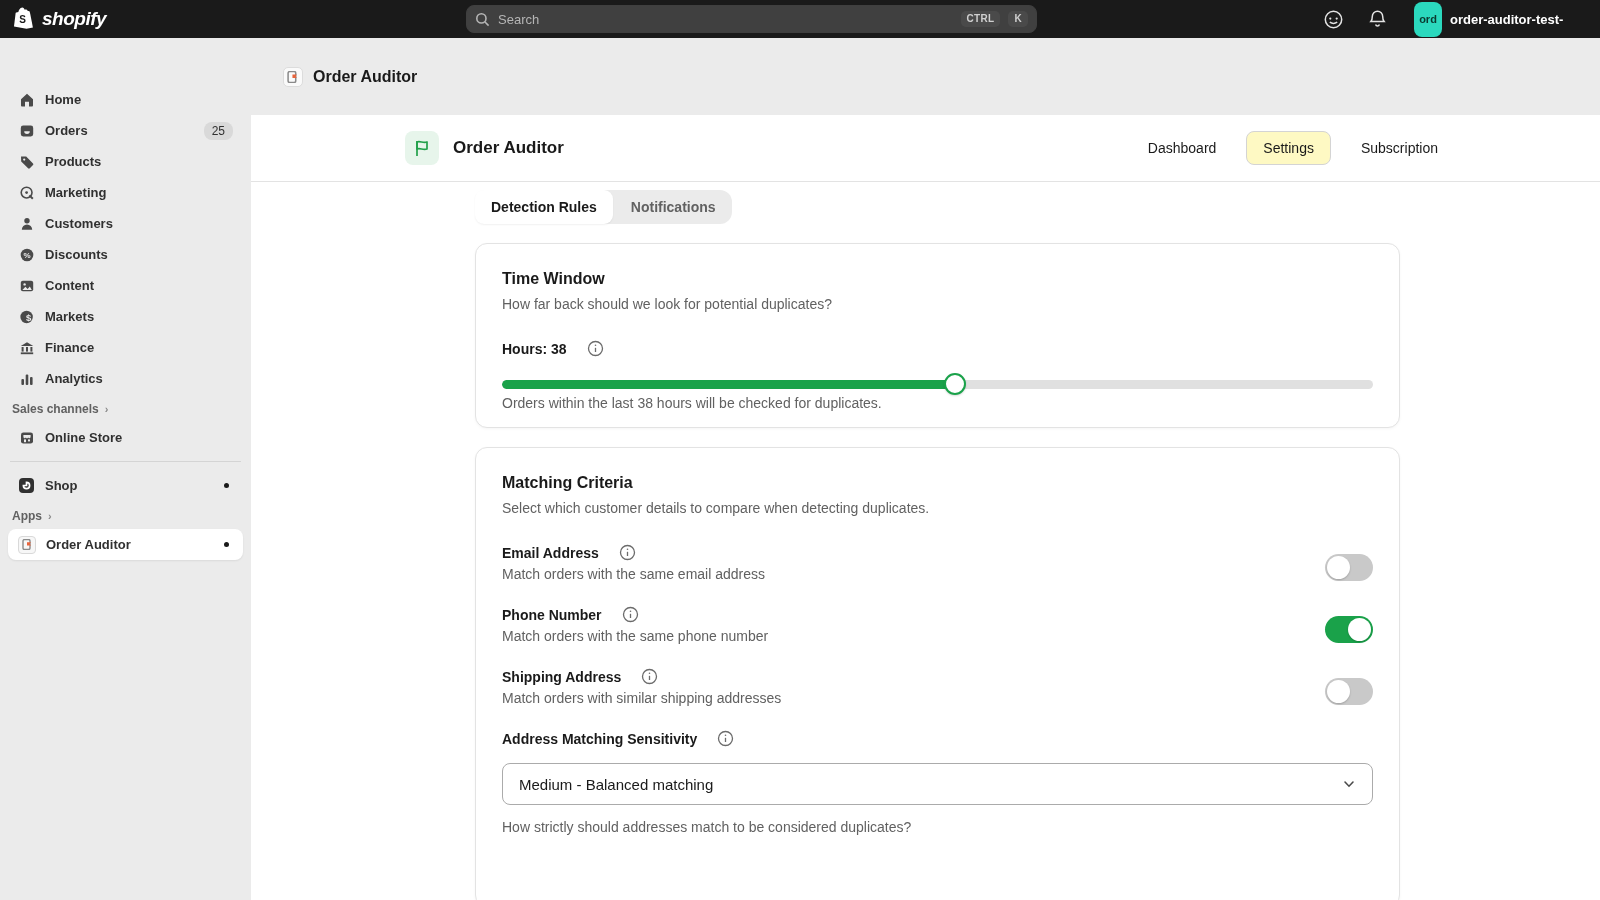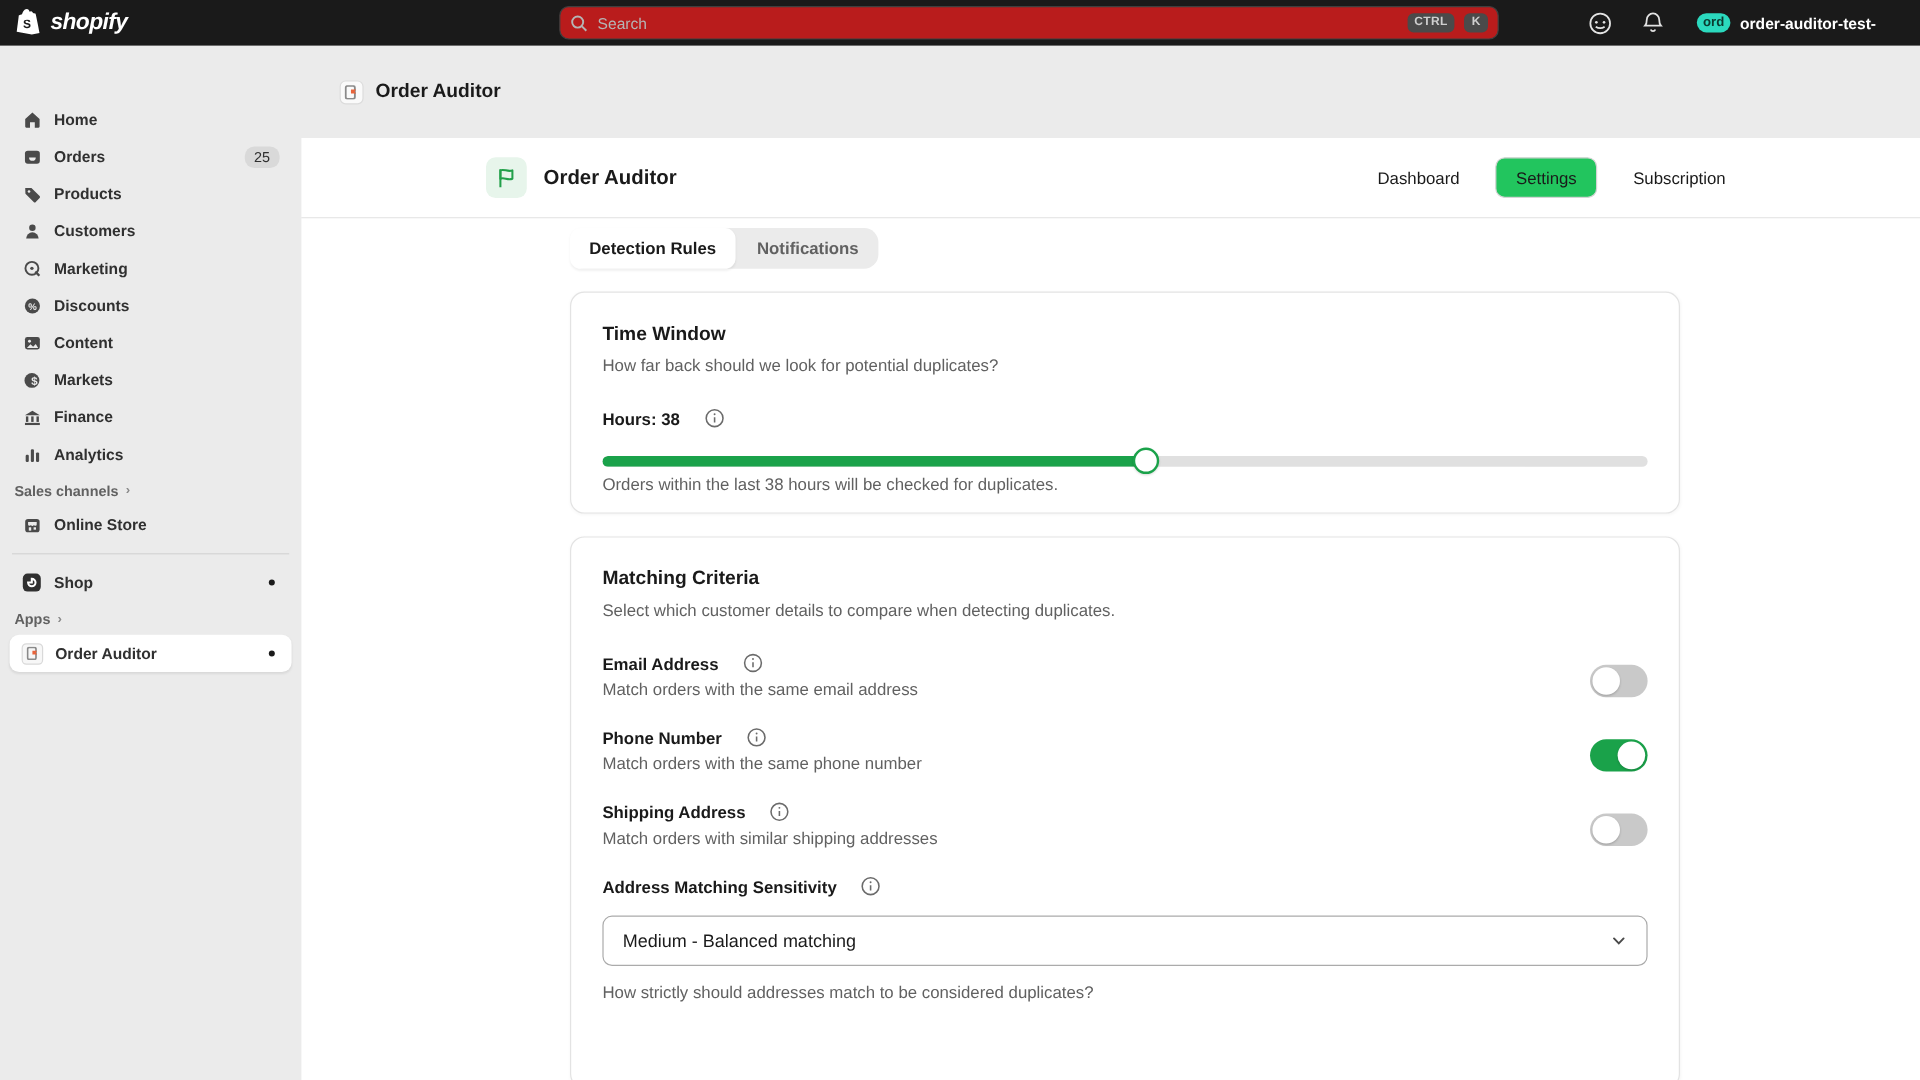--- a/index.html
+++ b/index.html
@@ -10,34 +10,34 @@
   }
 
   
   .topbar {
     height:38px; background:#1a1a1a; display:flex; align-items:center;
     position:relative; padding:0 12px;
   }
   .brand { display:flex; align-items:center; gap:6px; width:240px; }
   .brand-word { color:#fff; font-weight:bold; font-size:19px; letter-spacing:-0.5px; font-style:italic; }
   .searchbox {
-    position:absolute; left:466px; top:5px; width:783px; height:28px;
-    background:#b91c1c; border:1px solid #3f3f3f; border-radius:8px;
+    position:absolute; left:466px; top:5px; width:571px; height:28px;
+    background:#404040; border:1px solid #3f3f3f; border-radius:8px;
     display:flex; align-items:center; padding:0 8px; gap:8px; color:#b5b5b5;
   }
   .searchbox .ph { flex:1; font-size:13px; }
   .kbd {
     background:#4a4a4a; color:#cfcfcf; border-radius:5px; font-size:10px;
     font-weight:bold; padding:3px 6px; line-height:1; letter-spacing:0.3px;
   }
   .top-right { position:absolute; right:0; top:0; height:38px; display:flex; align-items:center; gap:22px; padding-right:0; }
   .top-icon { width:22px; height:22px; display:flex; align-items:center; justify-content:center; color:#e3e3e3; cursor:pointer; }
   .store-chip { display:flex; align-items:center; gap:8px; height:38px; padding-left:4px; cursor:pointer; }
   .store-avatar {
-    width:28px; height:16px; border-radius:8px; display:flex; align-items:center; justify-content:center;
+    width:28px; height:35px; border-radius:8px; display:flex; align-items:center; justify-content:center;
     font-size:11px; font-weight:bold; color:#0b3a30;
   }
   .store-name { color:#fff; font-weight:bold; font-size:13px; white-space:nowrap; width:150px; overflow:hidden; }
 
   
   .layout { display:flex; height:862px; }
   .sidebar { width:251px; background:#ebebeb; padding:10px 8px 0 8px; position:relative; flex:none;margin-top:36px; }
   .nav-item {
     display:flex; align-items:center; gap:10px; height:31px; padding:0 10px;
     border-radius:8px; cursor:pointer; font-weight:600; color:#303030; font-size:13px;
@@ -67,21 +67,21 @@
   .bc-title { font-size:16px; font-weight:bold; color:#1a1a1a; }
 
   .app-header {
     height:67px; background:#fff; border-bottom:1px solid #e3e3e3;
     display:flex; align-items:center; padding:0 40px 0 154px;
   }
   .flag-badge { width:34px; height:34px; border-radius:8px; background:#e7f5eb; display:flex; align-items:center; justify-content:center; }
   .app-title { font-size:17px; font-weight:bold; color:#1a1a1a; margin-left:14px; flex:1; }
   .app-nav { display:flex; align-items:center; gap:14px; margin-right:106px; }
   .app-nav-item { font-size:14px; font-weight:500; color:#1a1a1a; padding:8px 16px; border-radius:8px; cursor:pointer; }
-  .app-nav-item.active { background:#22c55e; border:1px solid #d4d4d4; }
+  .app-nav-item.active { background:#fef9c3; border:1px solid #d4d4d4; }
 
   .content { flex:1; background:#fff; padding:8px 0 0 224px; overflow:hidden; }
   .tabs {
     display:inline-flex; background:#ebebeb; border-radius:12px; padding:0; gap:2px; margin-bottom:19px;
   }
   .tab { font-size:14px; font-weight:600; padding:9px 16px; border-radius:9px; color:#616161; cursor:pointer; }
   .tab.active { background:#fff; color:#1a1a1a; box-shadow:0 1px 2px rgba(0,0,0,0.06); }
 
   .card {
     width:925px; background:#fff; border:1px solid #e3e3e3; border-radius:12px;
@@ -202,37 +202,37 @@
         <svg width="16" height="16" viewBox="0 0 16 16">
             <path d="M2 2.6 h5.2 L14 9.4 a1.2 1.2 0 0 1 0 1.7 L10.8 14.3 a1.2 1.2 0 0 1-1.7 0 L2.2 7.4 Z" fill="#4a4a4a"></path>
             <circle cx="5.2" cy="5.6" r="1.1" fill="#ebebeb"></circle>
           </svg>
       </span>
       <span class="lbl">Products</span>
     </div>
 
     <div class="nav-item">
       <span class="ico">
-        <svg width="16" height="16" viewBox="0 0 16 16" fill="#4a4a4a">
-            <circle cx="8" cy="4.8" r="2.7"></circle>
-            <path d="M2.8 13.8 a5.2 5.2 0 0 1 10.4 0 Z"></path>
-          </svg>
-      </span>
-      <span class="lbl">Customers</span>
-    </div>
-
-    <div class="nav-item">
-      <span class="ico">
         <svg width="16" height="16" viewBox="0 0 16 16" fill="none" stroke="#4a4a4a" stroke-width="1.6">
             <circle cx="7.6" cy="7.6" r="5.4"></circle>
             <circle cx="7.6" cy="7.6" r="1.4" fill="#4a4a4a" stroke="none"></circle>
             <path d="M10.4 10.4 l3.4 3.4" stroke-width="2"></path>
           </svg>
       </span>
       <span class="lbl">Marketing</span>
+    </div>
+
+    <div class="nav-item">
+      <span class="ico">
+        <svg width="16" height="16" viewBox="0 0 16 16" fill="#4a4a4a">
+            <circle cx="8" cy="4.8" r="2.7"></circle>
+            <path d="M2.8 13.8 a5.2 5.2 0 0 1 10.4 0 Z"></path>
+          </svg>
+      </span>
+      <span class="lbl">Customers</span>
     </div>
 
     <div class="nav-item">
       <span class="ico">
         <svg width="16" height="16" viewBox="0 0 16 16">
             <circle cx="8" cy="8" r="6.3" fill="#4a4a4a"></circle>
             <text x="4.6" y="11" font-size="8" font-weight="bold" fill="#ebebeb">%</text>
           </svg>
       </span>
       <span class="lbl">Discounts</span>

